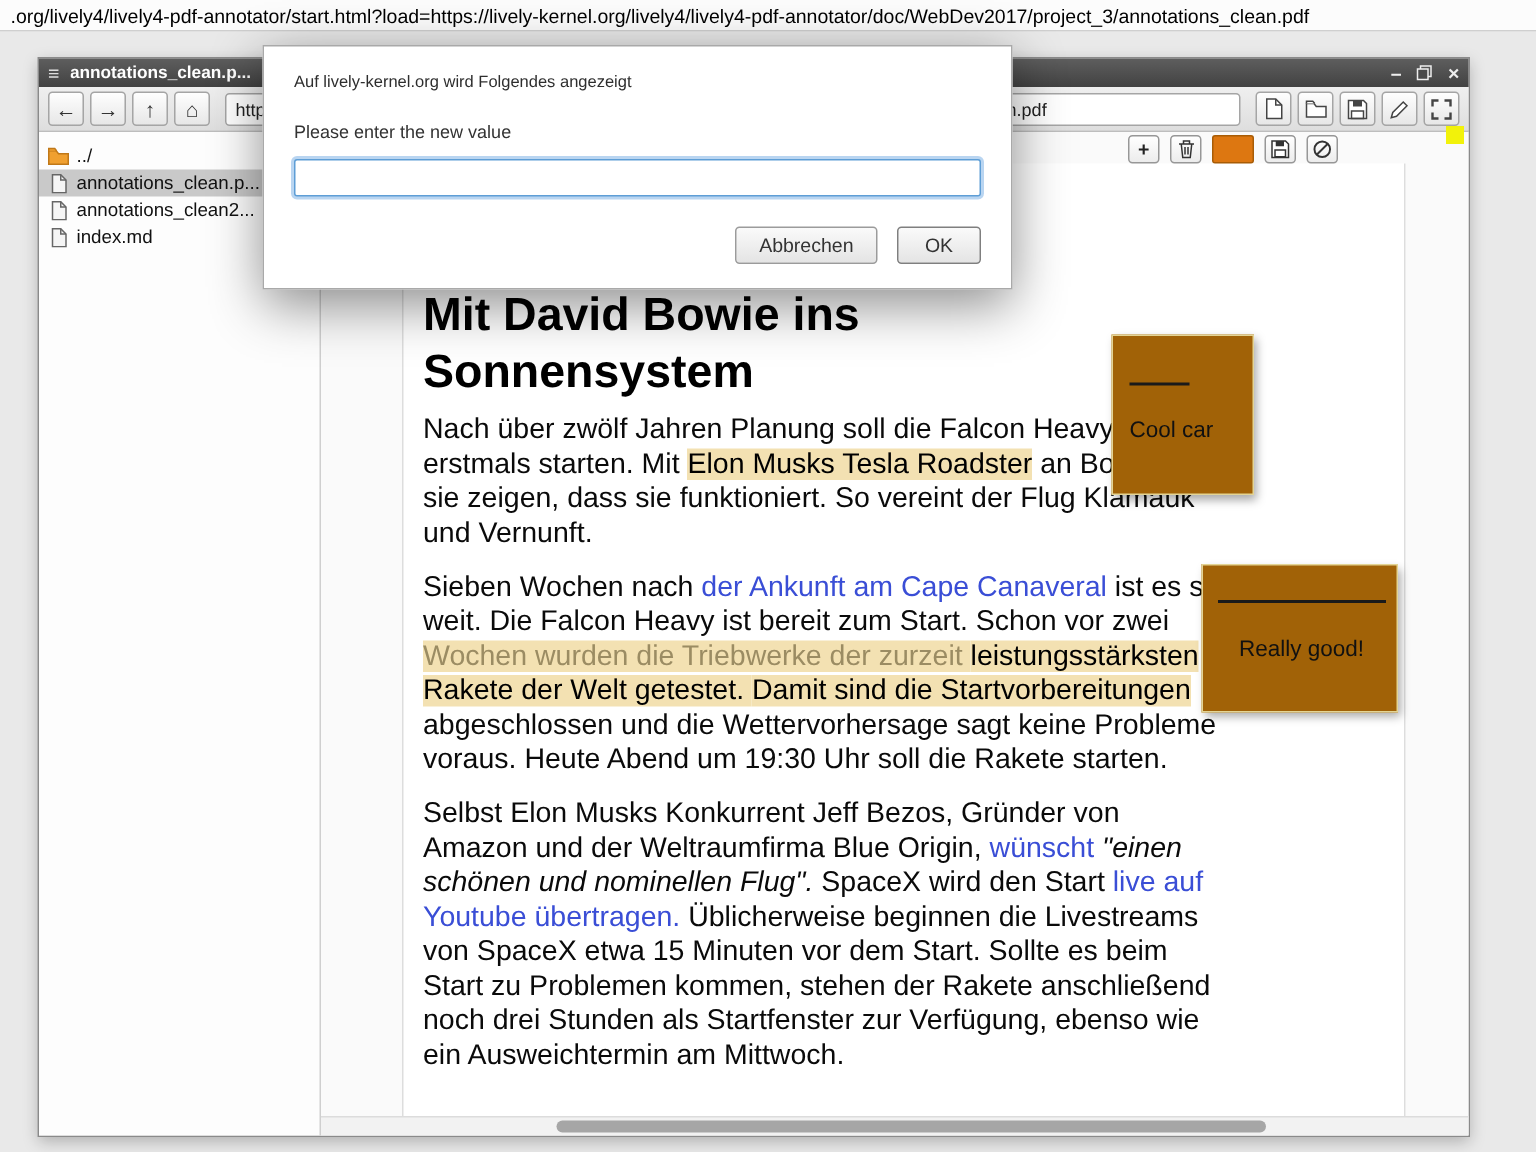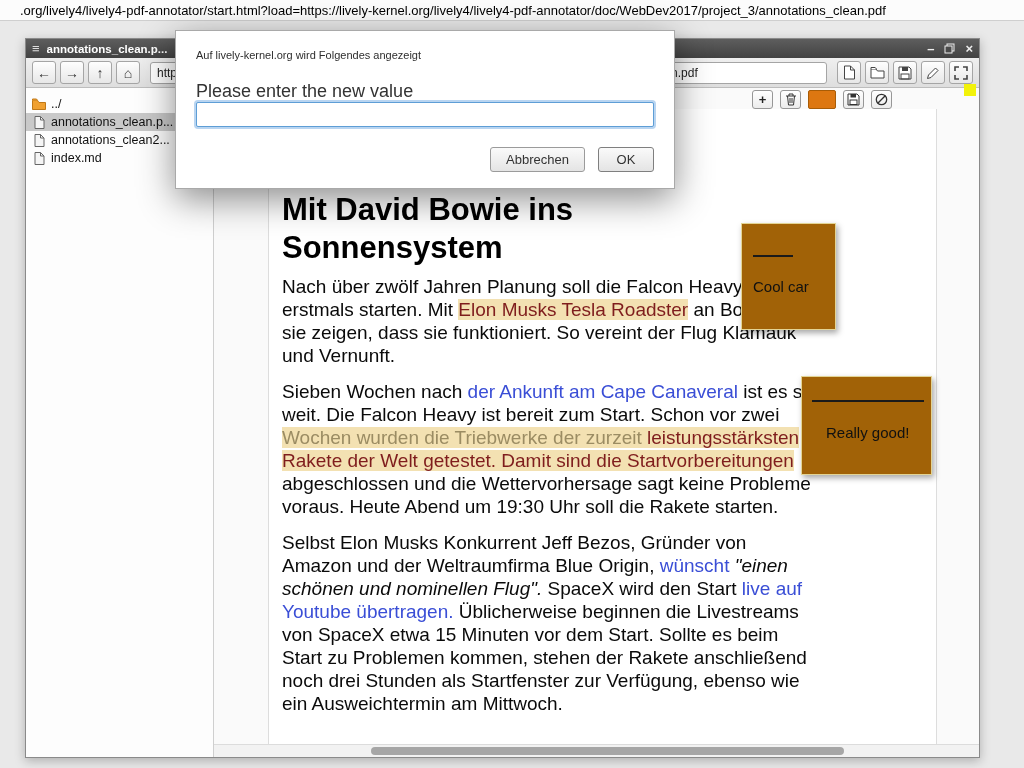--- a/index.html
+++ b/index.html
@@ -3,21 +3,21 @@
 <meta charset="utf-8">
 <style>
   * { margin:0; padding:0; box-sizing:border-box; }
   html,body { width:1024px; height:768px; overflow:hidden; background:#e9e9e9;
               font-family:"Liberation Sans","DejaVu Sans",sans-serif; }
   .stage { position:relative; width:1024px; height:768px; background:#e9e9e9; }
 
   
   .url-strip { position:absolute; left:0; top:0; width:1024px; height:21px;
                background:#fcfcfc; border-bottom:1px solid #cfcfcf;
-               display:flex; align-items:center; padding-left:20px;
+               display:flex; align-items:center; padding-left:7px;
                font-size:13px; color:#000; white-space:nowrap; overflow:hidden; }
 
   
   .app-window { position:absolute; left:25px; top:38px; width:955px; height:720px;
                 background:#f0f0f0; border:1px solid #8a8a8a;
                 box-shadow:0 3px 10px rgba(0,0,0,.25); display:flex; flex-direction:column; }
   .titlebar { height:19px; background:linear-gradient(#5e5e5e,#424242);
               display:flex; align-items:center; padding:0 6px; flex:0 0 auto; }
   .titlebar .menu-glyph { color:#ddd; font-size:13px; margin-right:7px; }
   .win-title { color:#fff; font-size:11.5px; font-weight:bold; flex:1; white-space:nowrap; overflow:hidden; }
@@ -50,21 +50,21 @@
   .viewer { flex:1; position:relative; background:#fafafa; overflow:hidden; }
   .page { position:absolute; left:54px; top:21px; width:669px; bottom:13px;
           background:#fff; border-left:1px solid #ddd; border-right:1px solid #ddd;
           overflow:hidden; }
   .page-content { padding:82px 0 0 13px; width:548px; }
   .article-title { font-size:31px; line-height:38px; font-weight:bold; color:#000;
                    margin-bottom:8px; }
   .article p { width:535px; font-size:19px; line-height:23px; color:#0a0a0a;
                margin-bottom:13px; }
   .seg-link   { color:#3a4ed6; }
-  .seg-visited{ color:#7f1d1d; }
+  .seg-visited{ color:#000000; }
   .seg-muted  { color:#9b8c63; }
   .seg-hl     { background:#f3e1b2; }
   .seg-italic { font-style:italic; }
 
   
   .anno-toolbar { position:absolute; top:2px; left:538px; display:flex; gap:7px;
                   z-index:3; align-items:center; }
   .anno-btn { height:19px; min-width:21px; padding:0 3px;
               background:linear-gradient(#fff,#ececec); border:1px solid #979797;
               border-radius:3px; display:flex; align-items:center; justify-content:center;
@@ -93,21 +93,21 @@
   
   .yellow-flag { position:absolute; left:964px; top:84px; width:12px; height:12px;
                  background:#f2f20a; z-index:4; }
 
   
   .js-dialog { position:absolute; left:175px; top:30px; width:500px;
                background:#fff; border:1px solid #a9a9a9;
                box-shadow:0 10px 34px rgba(0,0,0,.45); z-index:10;
                padding:18px 20px 16px 20px; }
   .dlg-title { font-size:11px; color:#2e2e2e; margin-bottom:20px; }
-  .dlg-msg { font-size:18px; color:#333; }
+  .dlg-msg { font-size:12px; color:#333; margin-bottom:11px; }
   .dlg-input { width:100%; height:25px; border:1px solid #5e9ed6; border-radius:2px;
                box-shadow:0 0 0 2px #b9d5f1; font-size:13px; padding:0 5px;
                font-family:"Liberation Sans","DejaVu Sans",sans-serif; }
   .dlg-buttons { display:flex; justify-content:flex-end; gap:13px; margin-top:20px; }
   .dlg-btn { height:25px; padding:0 15px; font-size:13px; color:#333;
              background:linear-gradient(#fafafa,#e4e4e4); border:1px solid #9b9b9b;
              border-radius:3px; font-family:"Liberation Sans","DejaVu Sans",sans-serif; }
   .dlg-btn.ok { min-width:56px; border-color:#7f7f7f; }
 </style>
 </head>

